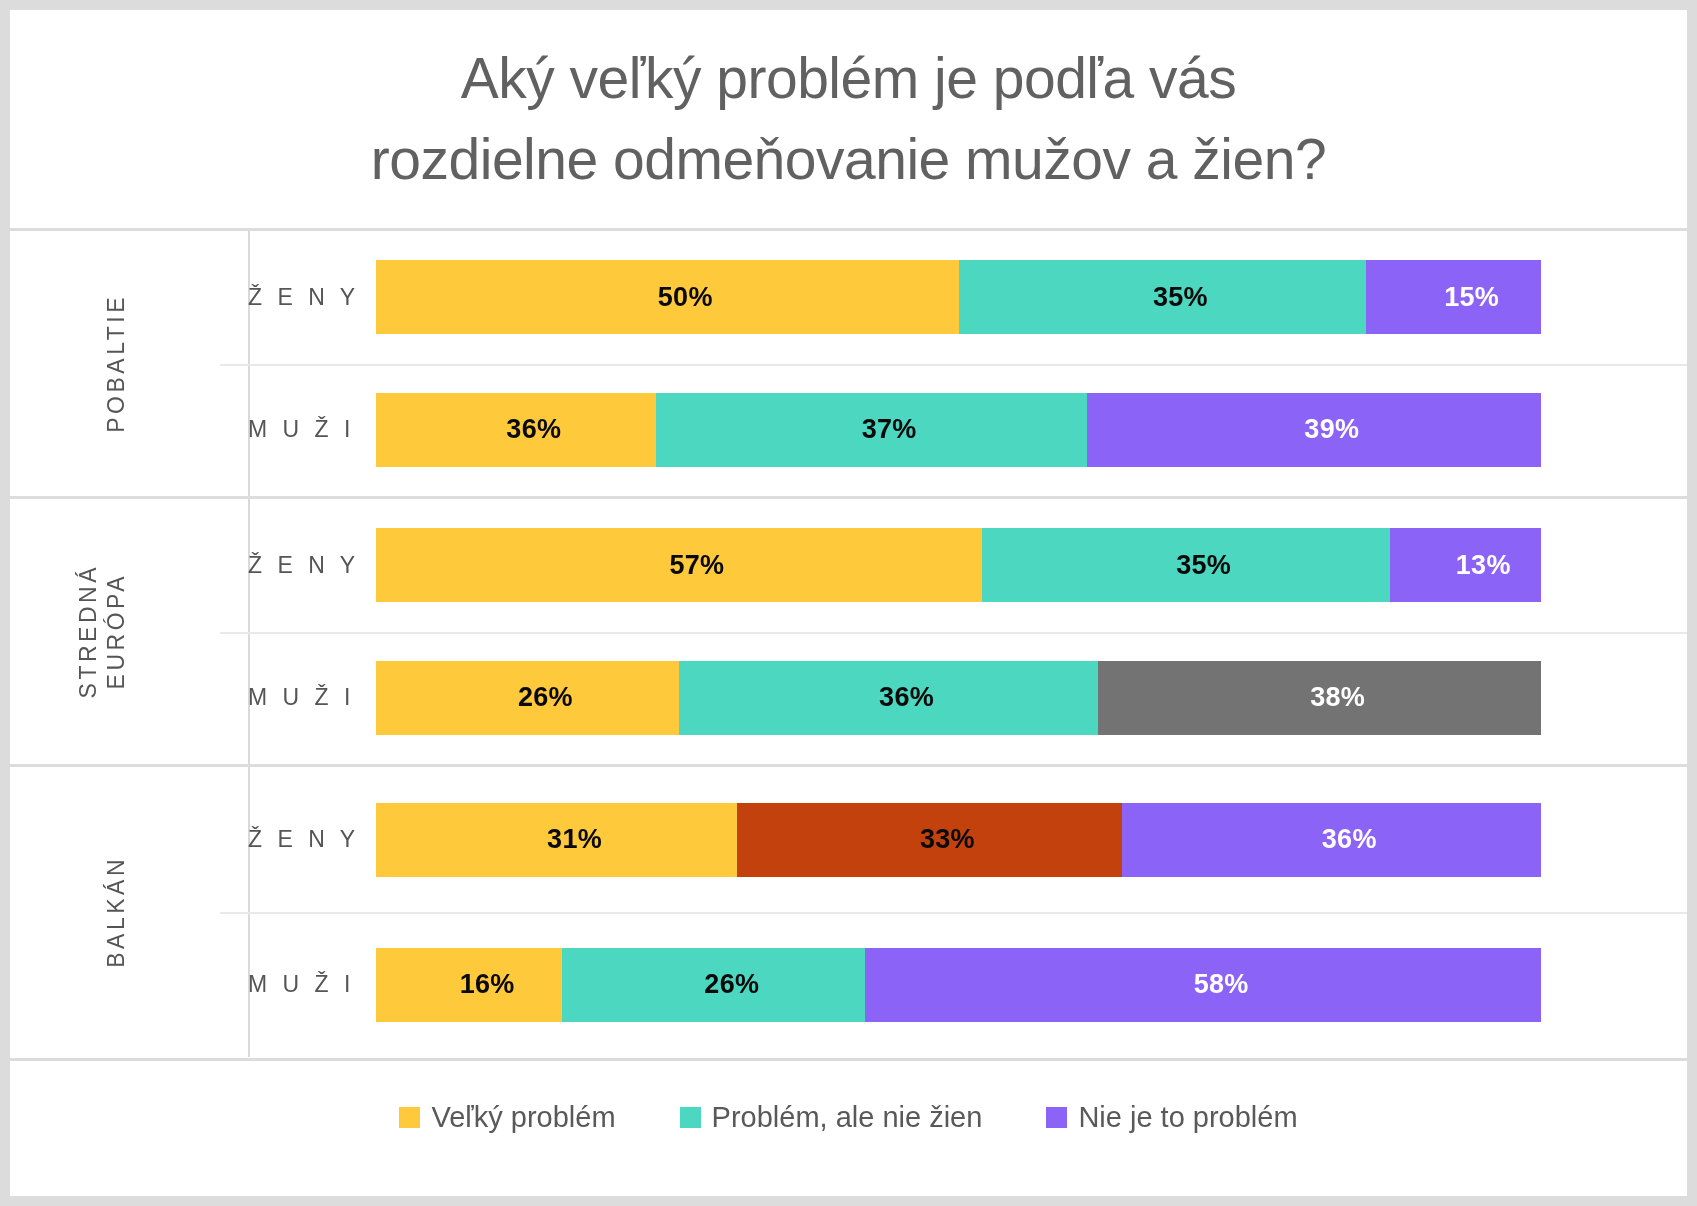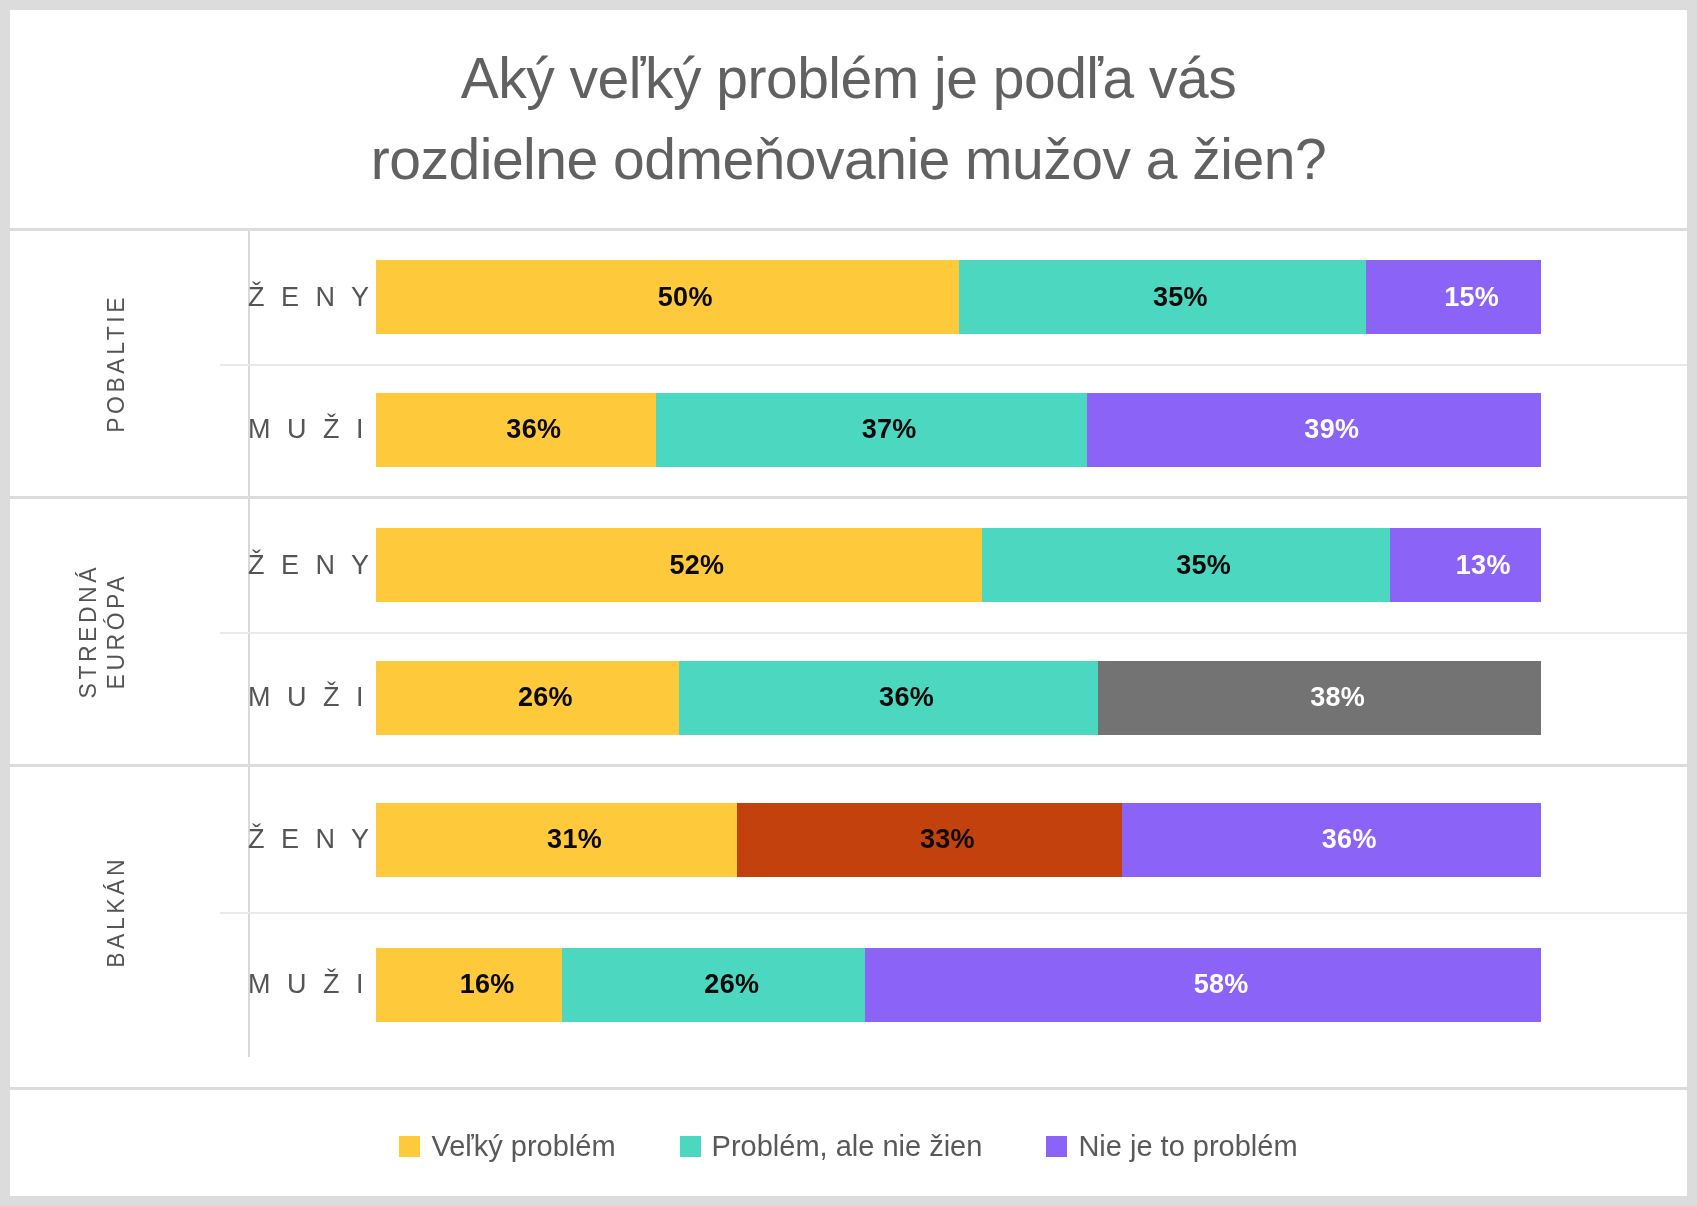--- a/index.html
+++ b/index.html
@@ -110,21 +110,21 @@
     top: 0;
     height: 2px;
     background: #e9e9e9;
   }
   .row-label {
     width: 128px;
     flex: 0 0 128px;
     text-align: right;
     padding-right: 29px;
     color: #555555;
-    font-size: 27px;
+    font-size: 23px;
     letter-spacing: 4.5px;
     white-space: nowrap;
   }
   .bar-wrap {
     flex: 1 1 auto;
     height: 100%;
     display: flex;
     align-items: center;
     padding-right: 146px;
   }
@@ -143,21 +143,21 @@
     letter-spacing: 0.3px;
     padding-left: 36px;
   }
   .seg.dark { color: #0a0a0a; }
   .seg.light { color: #ffffff; }
 
   
   .legend {
     position: absolute;
     left: 0;
-    top: 1077px;
+    top: 1048px;
     width: 1677px;
     height: 113px;
     border-top: 3px solid #dcdcdc;
     display: flex;
     align-items: flex-start;
     justify-content: center;
     gap: 64px;
     padding-top: 40px;
   }
   .legend-item {
@@ -222,21 +222,21 @@
         <div class="vdiv"></div>
         <div class="group-label-cell">
           <div class="group-label">STREDNÁ
 EURÓPA</div>
         </div>
         <div class="rows-cell">
           <div class="row">
             <div class="row-label">Ž E N Y</div>
             <div class="bar-wrap">
               <div class="bar">
-                <div class="seg dark" style="width:52%;background:#FFC93C">52%</div>
+                <div class="seg dark" style="width:52%;background:#FFC93C">57%</div>
                 <div class="seg dark" style="width:35%;background:#4CD7C0">35%</div>
                 <div class="seg light" style="width:13%;background:#8C63F7">13%</div>
               </div>
             </div>
           </div>
           <div class="row">
             <div class="row-label">M U Ž I</div>
             <div class="bar-wrap">
               <div class="bar">
                 <div class="seg dark" style="width:26%;background:#FFC93C">26%</div>

